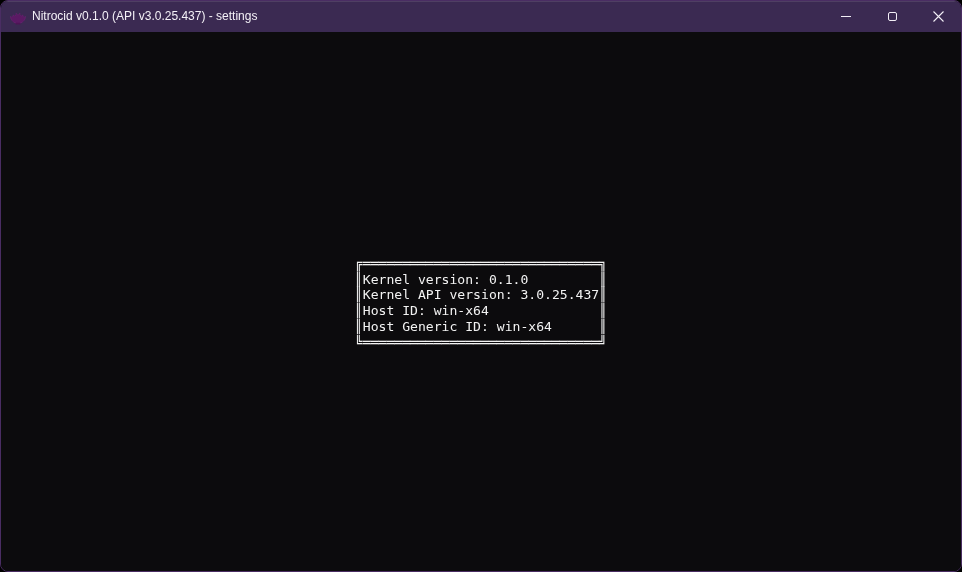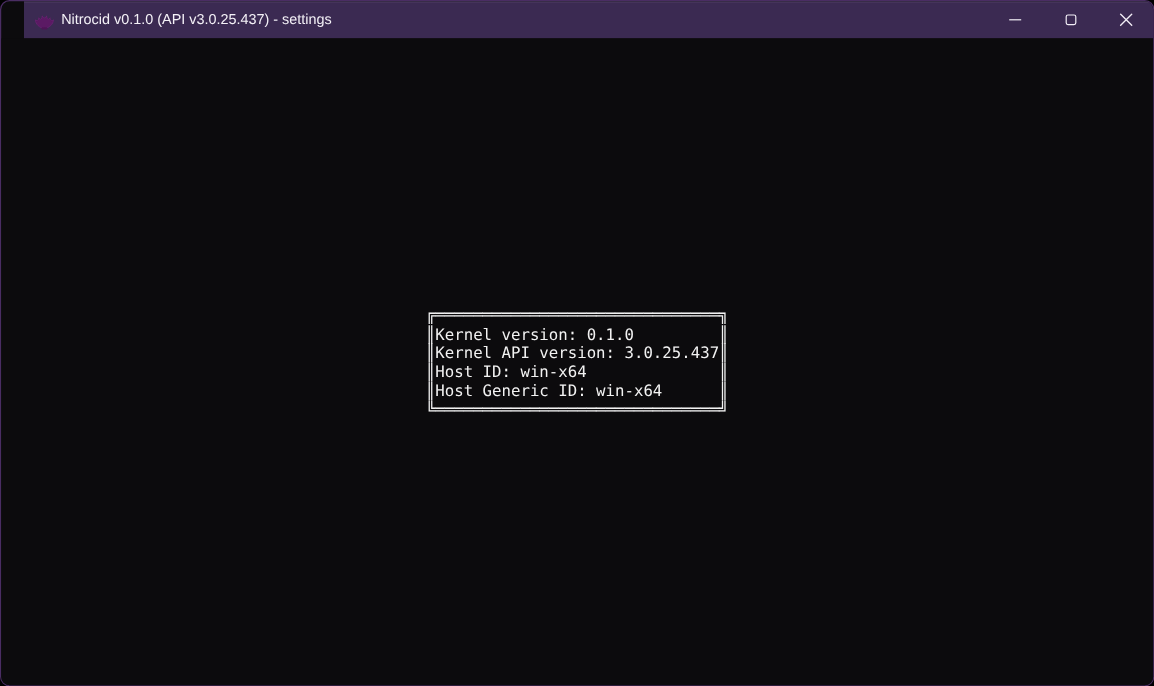--- a/index.html
+++ b/index.html
@@ -27,21 +27,20 @@
   
   .titlebar{
     position:relative;
     height:31px;
     background:var(--titlebar-bg);
     display:flex;
     align-items:center;
     padding-left:8px;
     box-shadow:inset 0 1px 0 rgba(255,255,255,.10);
     user-select:none;
-    margin-left:19px;
   }
   .app-icon{
     width:18px;height:18px;
     display:flex;align-items:center;justify-content:center;
     margin-right:5px;
     flex:0 0 auto;
   }
   .title-text{
     color:var(--titlebar-text);
     font-size:12px;

